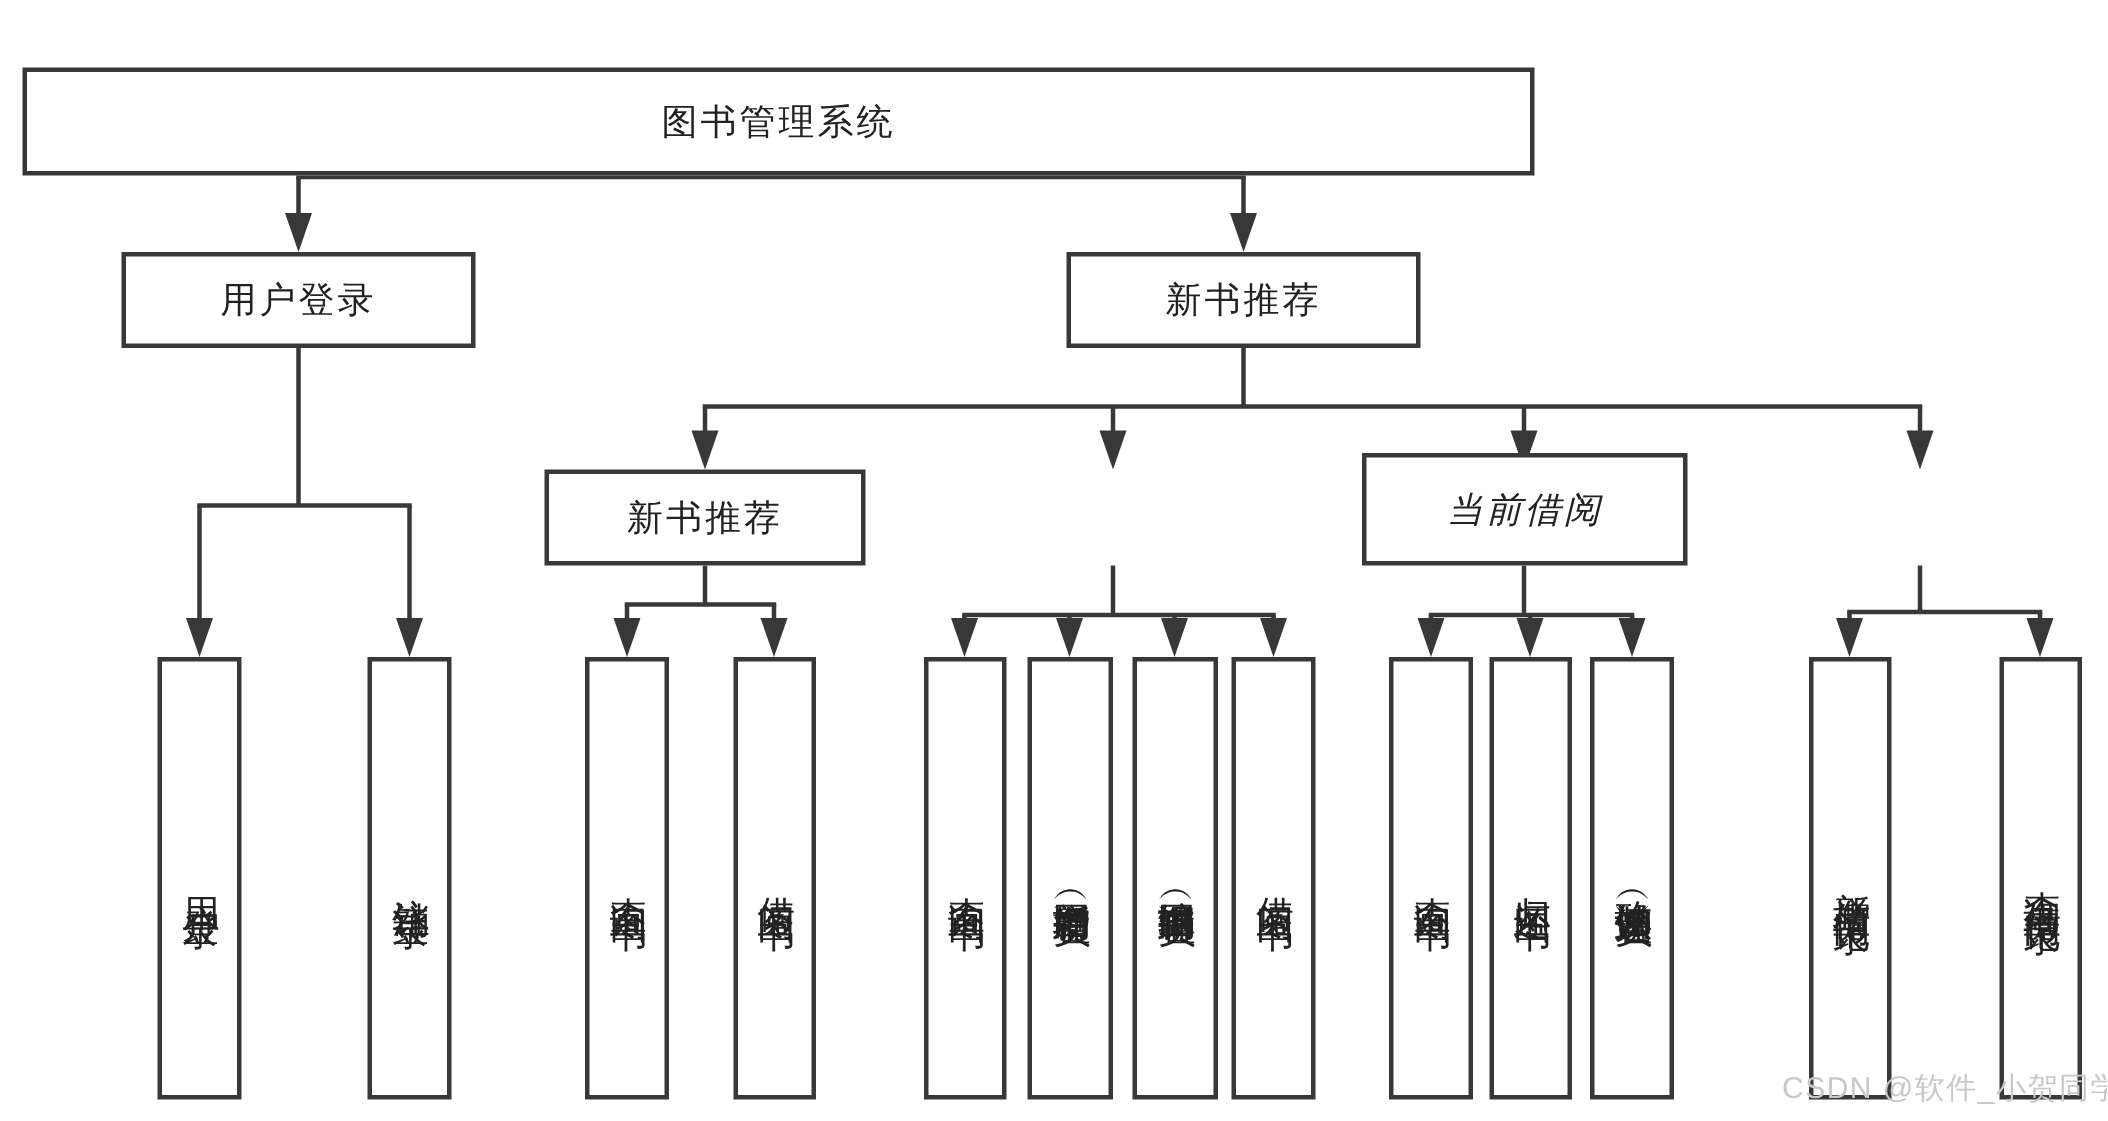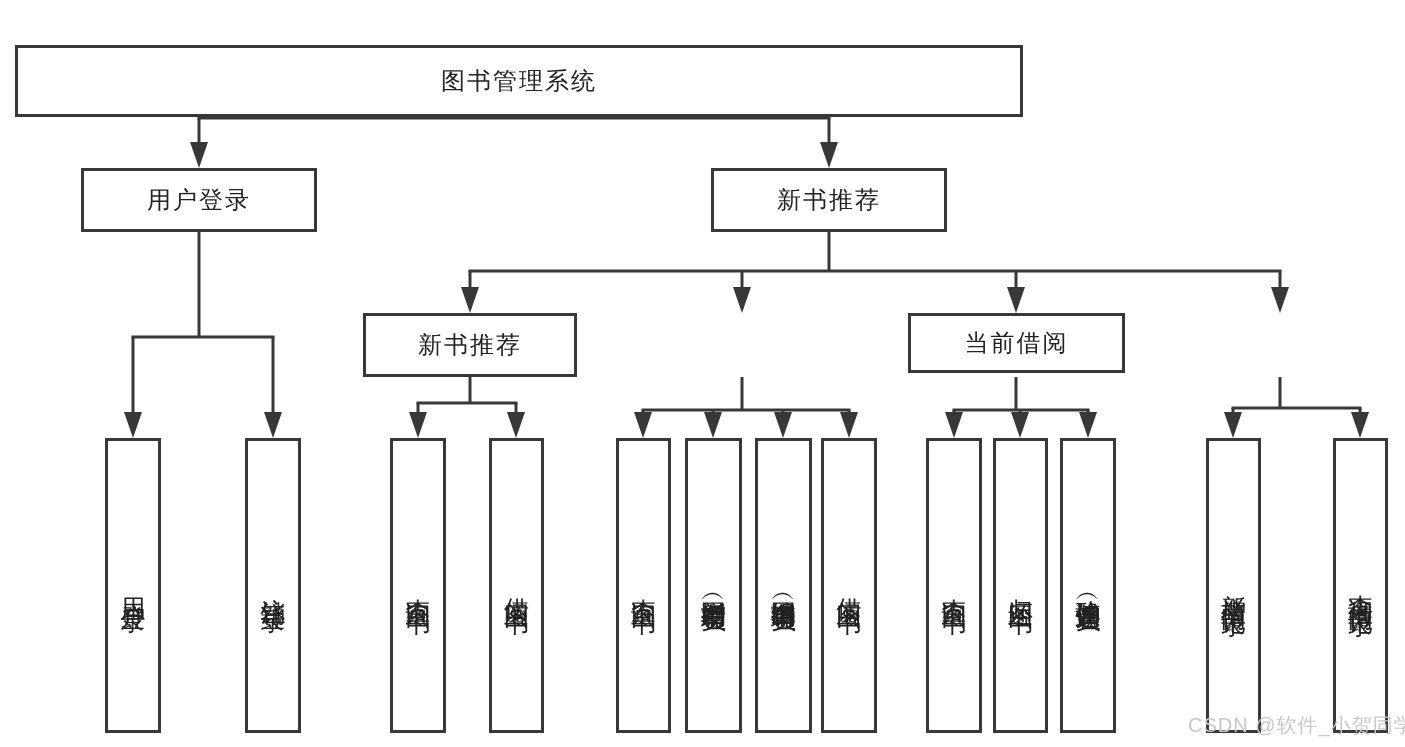--- a/index.html
+++ b/index.html
@@ -110,21 +110,21 @@
       <line x1="1360" y1="408" x2="1360" y2="418" stroke="#383838" stroke-width="3"></line>
       <polygon points="1351,412 1369,412 1360,438" fill="#383838"></polygon>
     </svg>
 
   <div class="node h-node" style="left:15px; top:12px; width:1008px; height:72px;margin-top:33px;">图书管理系统</div>
 
   <div class="node h-node" style="left:81px; top:168px; width:236px; height:64px;">用户登录</div>
   <div class="node h-node" style="left:711px; top:168px; width:236px; height:64px;">新书推荐</div>
 
   <div class="node h-node" style="left:363px; top:313px; width:214px; height:64px;">新书推荐</div>
-  <div class="node h-node" style="left:908px; top:313px; width:217px; height:60px;">当前借阅</div>
+  <div class="node h-node" style="left:908px; top:302px; width:217px; height:75px;font-style:italic;">当前借阅</div>
 
   <div class="node v-node" style="left:105px; top:438px; width:56px; height:295px;">用户登录</div>
   <div class="node v-node" style="left:245px; top:438px; width:56px; height:295px;">注销登录</div>
 
   <div class="node v-node" style="left:390px; top:438px; width:56px; height:295px;">查询图书</div>
   <div class="node v-node" style="left:489px; top:438px; width:55px; height:295px;">借阅图书</div>
 
   <div class="node v-node" style="left:616px; top:438px; width:55px; height:295px;">查询图书</div>
   <div class="node v-node tight" style="left:685px; top:438px; width:57px; height:295px;">新增图书（管理员）</div>
   <div class="node v-node tight" style="left:755px; top:438px; width:57px; height:295px;">编辑图书（管理员）</div>

